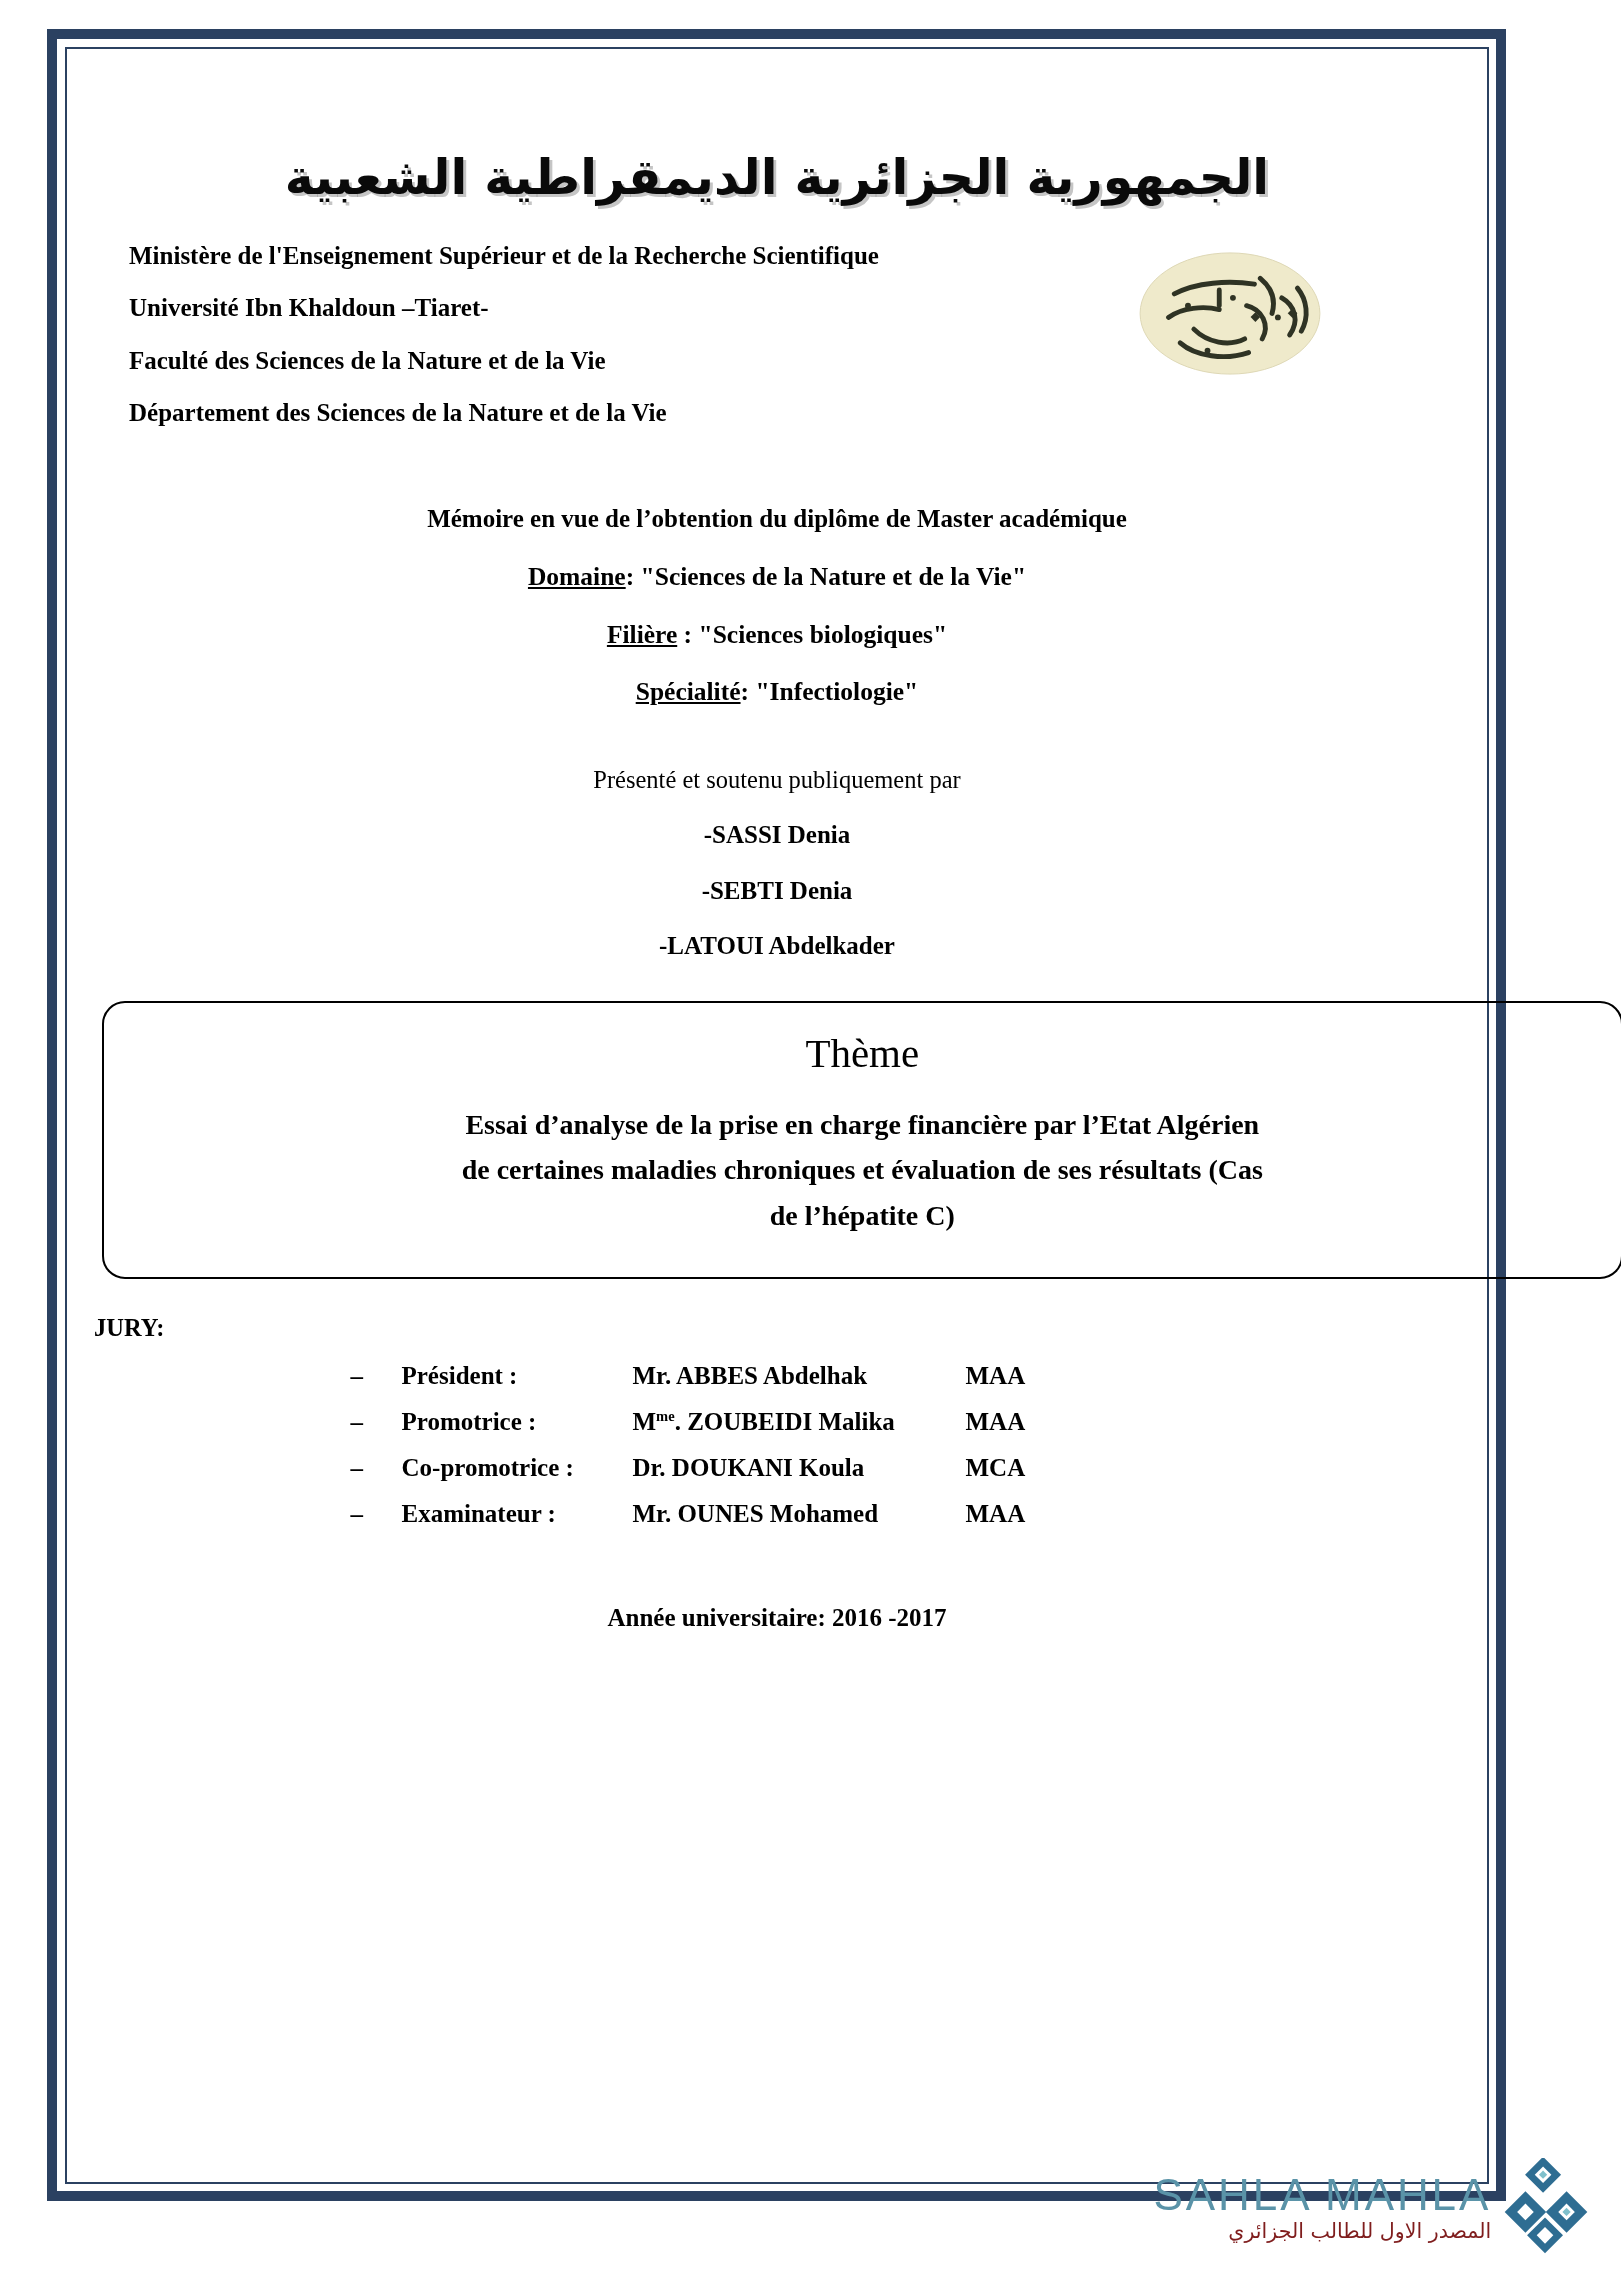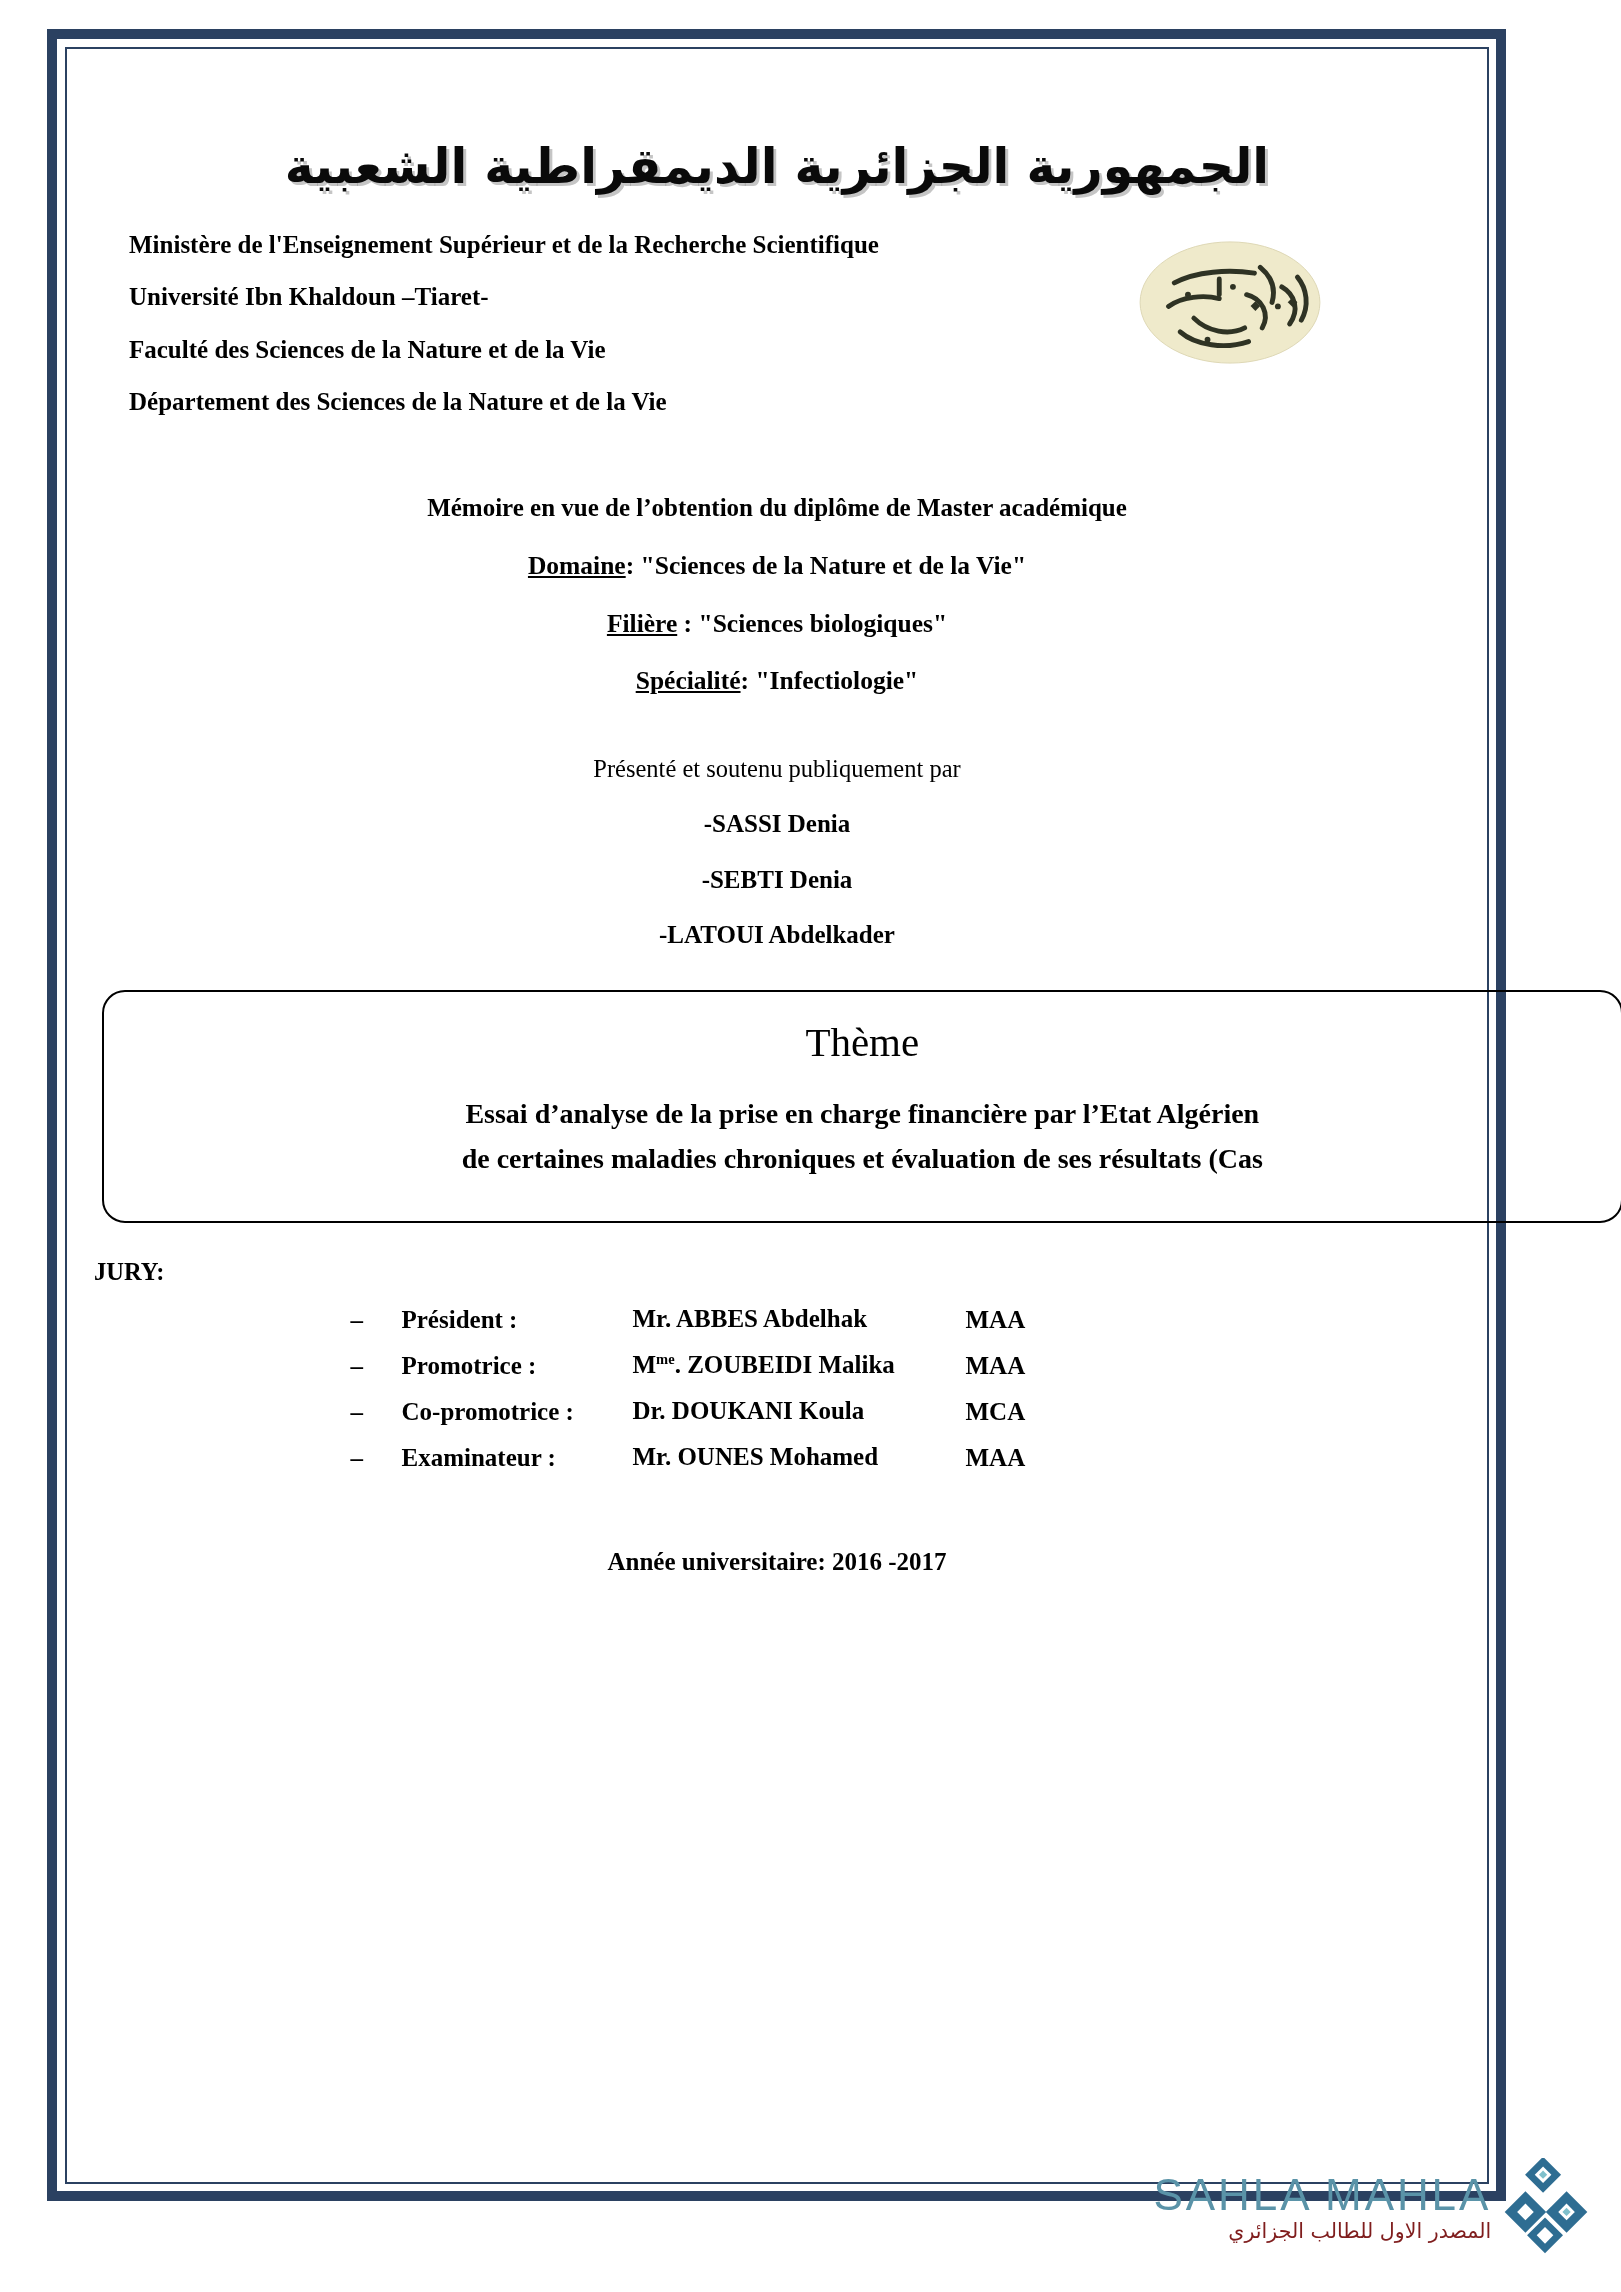--- a/index.html
+++ b/index.html
@@ -37,21 +37,21 @@
     width: 1424px;
     height: 2137px;
     border: 2.9px solid #2b4161;
     box-sizing: border-box;
   }
 
   
   .content {
     position: absolute;
     left: 94px;
-    top: 48px;
+    top: 59px;
     width: 1366px;
     height: 2107px;
   }
 
   
   .arabic-republic {
     text-align: center;
     font-family: "DejaVu Sans", sans-serif;
     font-size: 49px;
     font-weight: bold;
@@ -263,20 +263,21 @@
     <div class="presented">Présenté et soutenu publiquement par</div>
     <div class="student">-SASSI Denia</div>
     <div class="student">-SEBTI Denia</div>
     <div class="student">-LATOUI Abdelkader</div>
 
     <div class="theme-box">
       <div class="theme-label">Thème</div>
       <div class="theme-title">
         <div>Essai d’analyse de la prise en charge financière par l’Etat Algérien</div>
         <div>de certaines maladies chroniques et évaluation de ses résultats (Cas</div>
+        <div>de l’hépatite C)</div>
       </div>
     </div>
 
     <div class="jury-section">
       <div class="jury-heading">JURY:</div>
 
       <div class="jury-list">
 
         <div class="jury-row">
           <span class="jury-dash">–</span>

